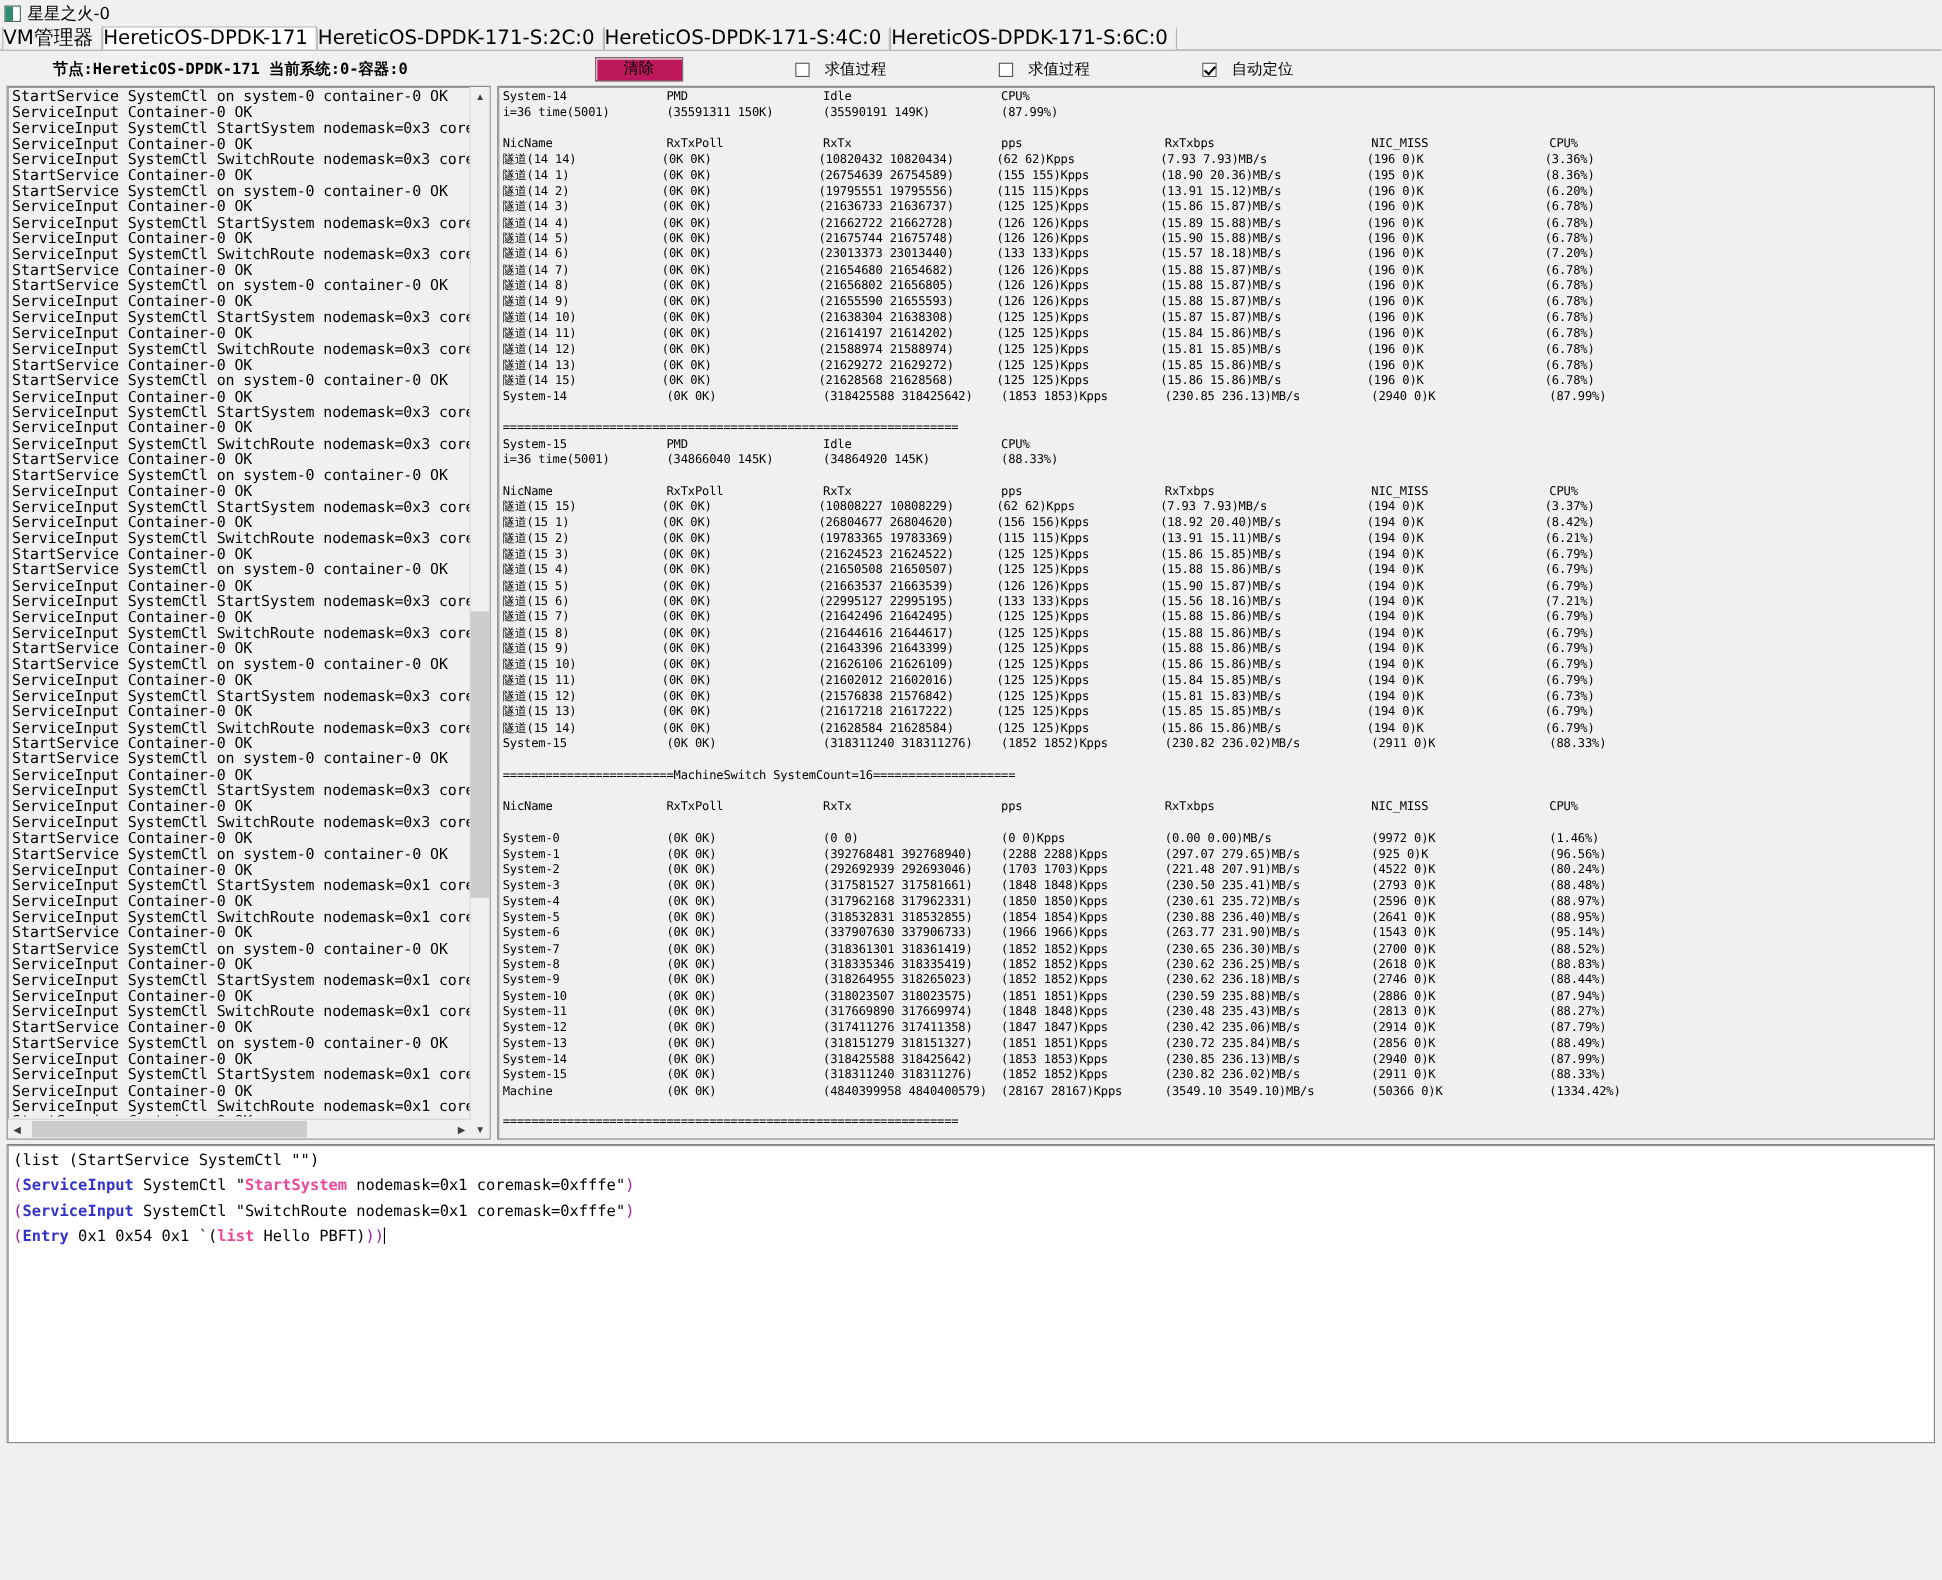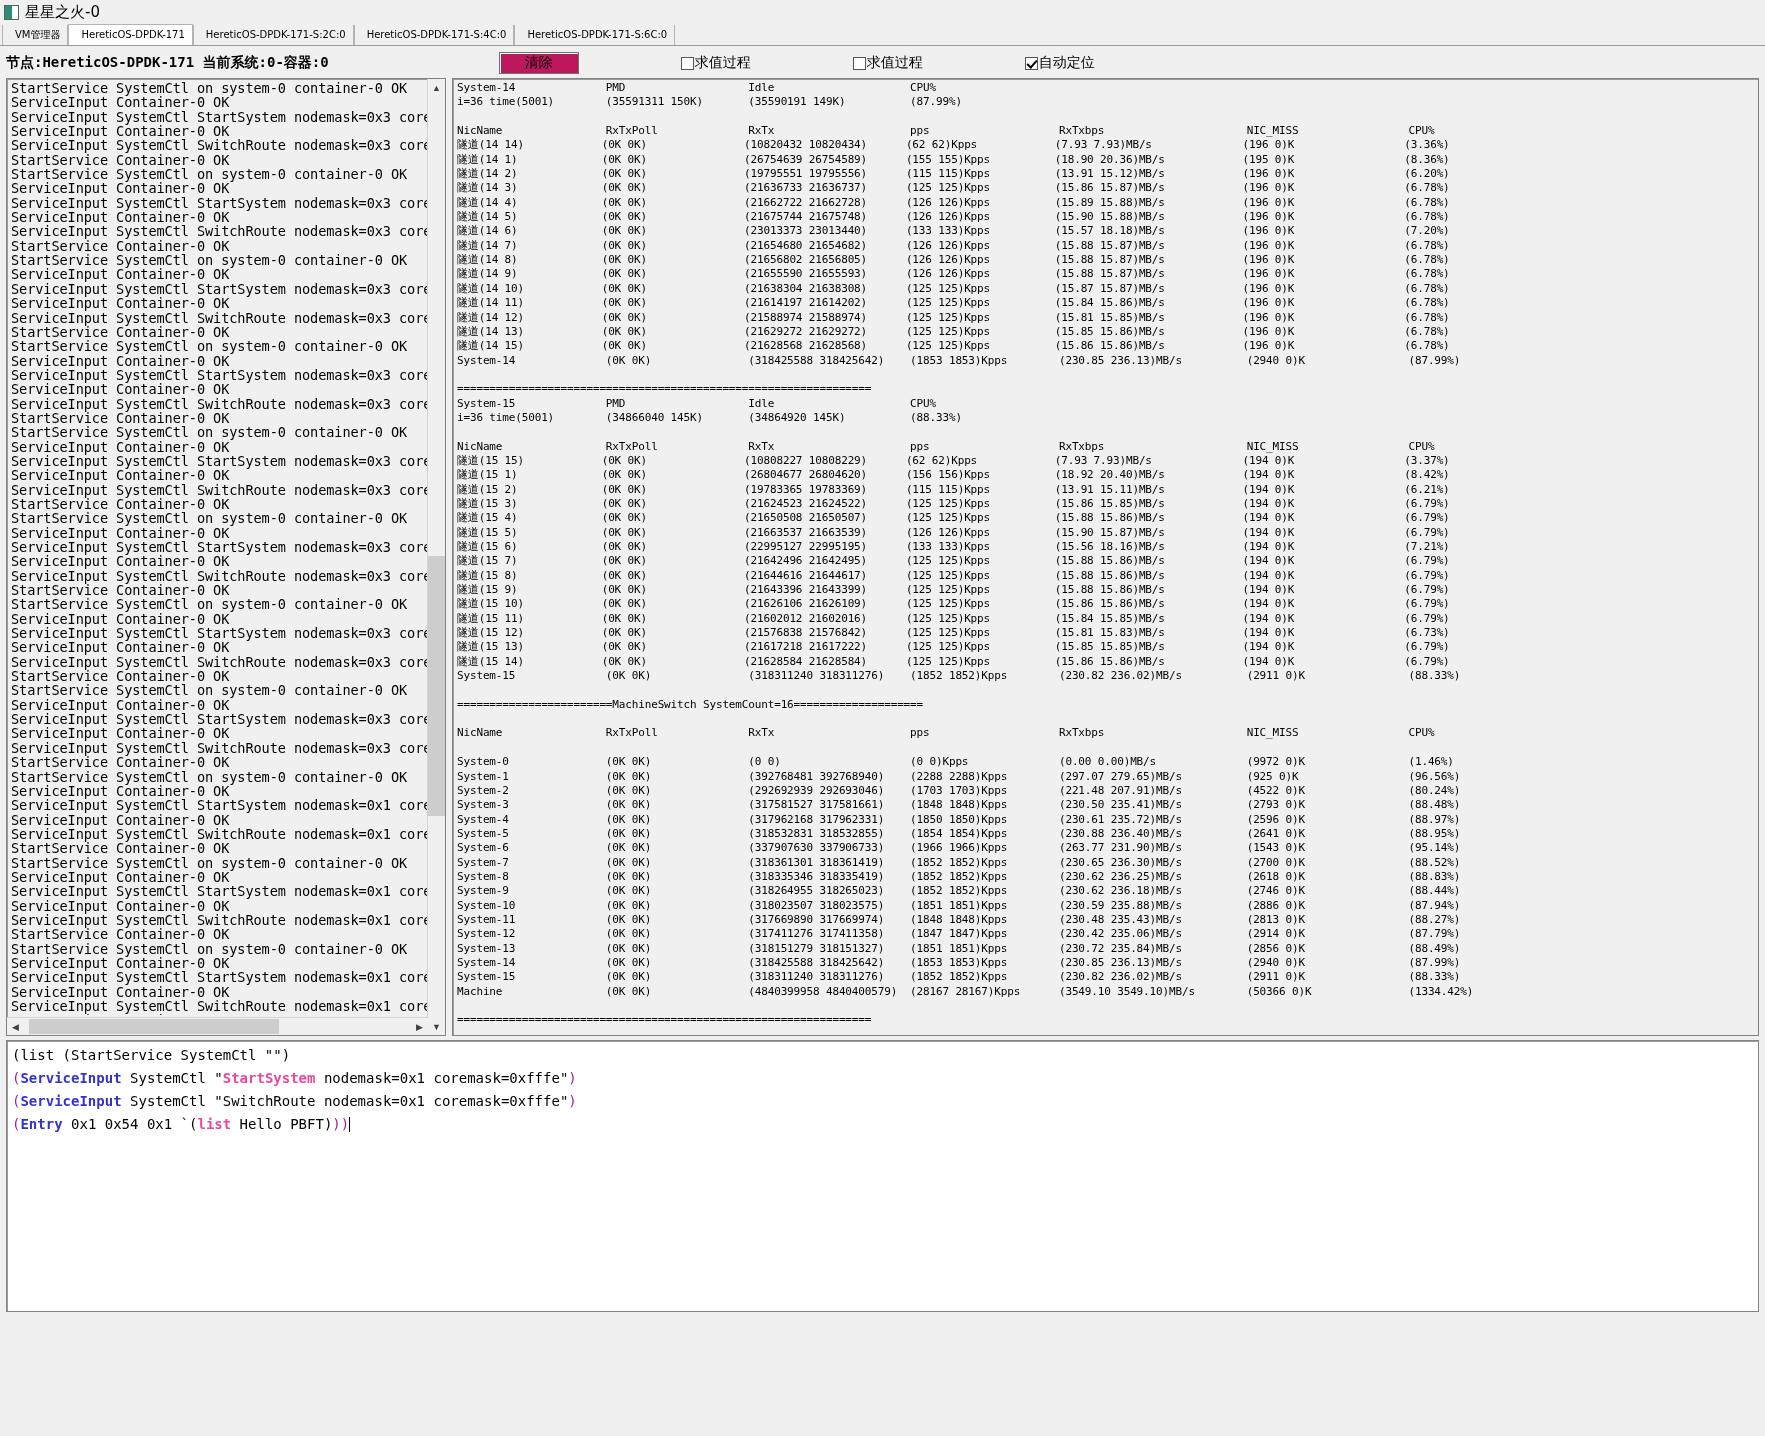--- a/index.html
+++ b/index.html
@@ -7,37 +7,37 @@
     width:1765px;height:1436px;overflow:hidden;
     font-family:"Liberation Sans",sans-serif;
     font-size:13px;color:#000;
   }
   .titlebar{height:24px;display:flex;align-items:center;gap:6px;padding:0 4px;background:#f0f0f0;}
   .app-icon{width:13px;height:13px;border:1px solid #4a6a5a;background:linear-gradient(90deg,#2e8b74 0 55%,#ffffff 55% 100%);display:inline-block;}
   .title-text{font-size:15px;font-family:"DejaVu Sans",sans-serif;}
 
   .tabstrip{height:21px;display:flex;align-items:flex-end;border-bottom:1px solid #9a9a9a;background:#f0f0f0;padding-left:2px;}
   .tab{
-    font-size:10px;font-family:"DejaVu Sans",sans-serif;
-    padding:1px 7px 2px 12px;line-height:17px;
+    font-size:18px;font-family:"DejaVu Sans",sans-serif;
+    padding:1px 7px 2px 0;line-height:17px;
     border-left:1px solid #b4b4b4;border-right:1px solid #b4b4b4;
     background:#f0f0f0;white-space:nowrap;cursor:default;
   }
   .tab.active{background:#ffffff;border-top:1px solid #b4b4b4;}
 
   .toolbar{height:30px;display:flex;align-items:center;padding:2px 0 0 6px;}
-  .node-label{font-family:"DejaVu Sans Mono",monospace;font-size:14px;font-weight:bold;white-space:nowrap;}
+  .node-label{font-family:"DejaVu Sans Mono",monospace;font-size:14px;font-weight:bold;white-space:nowrap;margin-left:42px;}
   .toolbar-right{display:flex;align-items:center;gap:0;margin-left:170px;}
   .btn-clear{
     width:78px;height:20px;line-height:18px;text-align:center;
     border:1px solid #707070;background:#be185d;font-size:14px;
     font-family:"DejaVu Sans",sans-serif;box-shadow:inset 1px 1px 0 #ffffff;
     cursor:pointer;
   }
-  .chk-wrap{display:flex;align-items:center;gap:1px;margin-left:60px;cursor:pointer;padding-left:42px;}
+  .chk-wrap{display:flex;align-items:center;gap:14px;margin-left:60px;cursor:pointer;padding-left:42px;}
   .chk{width:13px;height:13px;border:1px solid #555;background:#fff;position:relative;box-sizing:border-box;}
   .chk.checked::after{
     content:"";position:absolute;left:3px;top:0px;width:4px;height:8px;
     border:solid #000;border-width:0 2px 2px 0;transform:rotate(42deg);
   }
   .chk-label{font-size:14px;font-family:"DejaVu Sans",sans-serif;white-space:nowrap;}
 
   .panes{display:flex;height:958px;padding:0 6px;gap:6px;box-sizing:border-box;}
 
   .pane{

